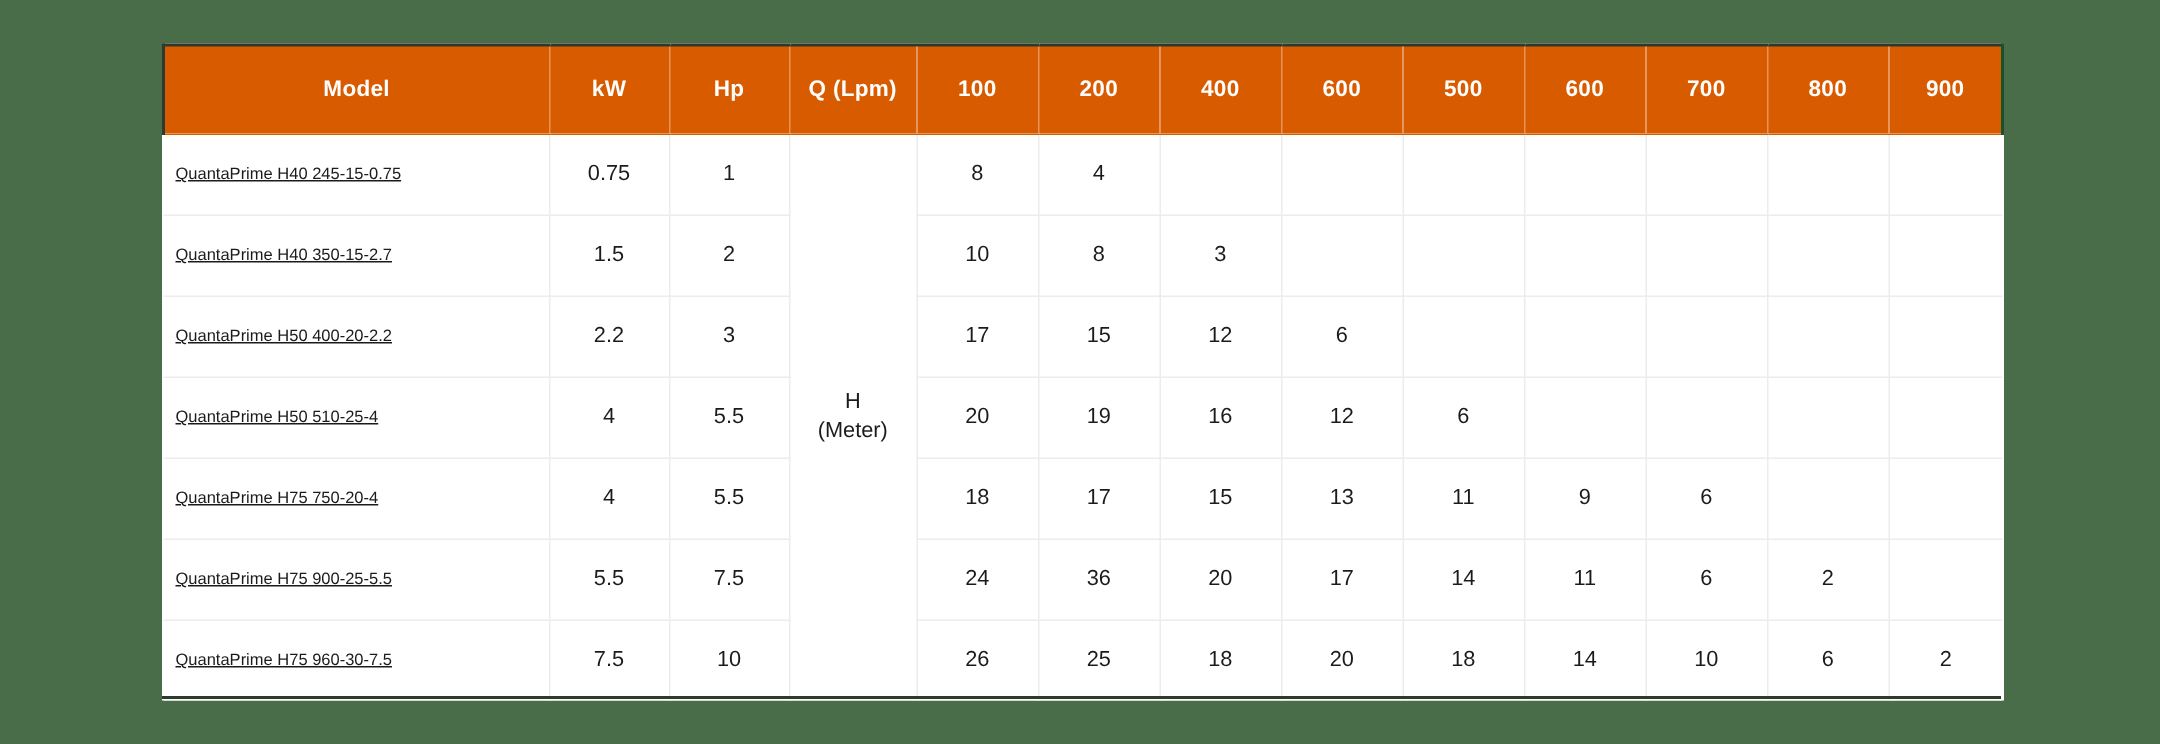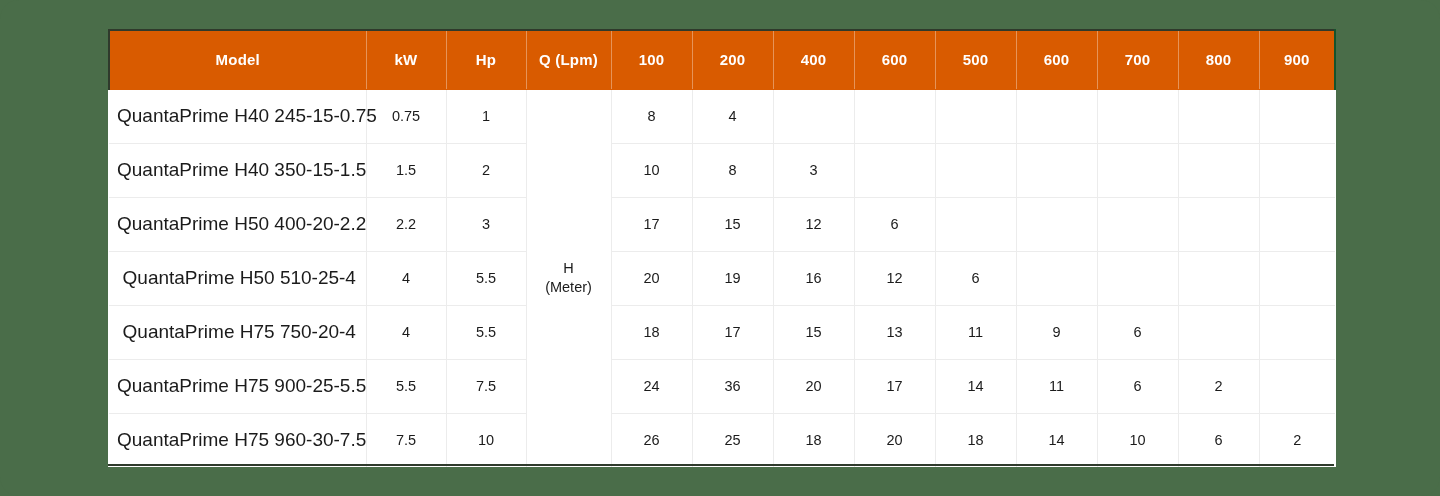--- a/index.html
+++ b/index.html
@@ -77,24 +77,25 @@
     font-weight: 400;
   }
   table.spec-table tbody tr:last-child td {
     border-bottom: none;
     margin-top: 13px;
   }
   table.spec-table tbody td:last-child {
     border-right: none;
   }
   table.spec-table tbody td.model-cell {
-    text-align: center;
+    text-align: left;
     padding-left: 8px;
-    font-size: 19px;
+    font-size: 11px;
     white-space: nowrap;
+    text-decoration: underline;
   }
   table.spec-table tbody td.h-meter-cell {
     line-height: 1.35;
     font-size: 14.5px;
     border-right: 1px solid #ececec;
     border-bottom: none;
   }
 
   
   .table-bottom-edge {
@@ -164,21 +165,21 @@
           <td></td>
           <td></td>
           <td></td>
           <td></td>
           <td></td>
           <td></td>
           <td></td>
         </tr>
 
         <tr>
-          <td class="model-cell">QuantaPrime H40 350-15-1.5</td>
+          <td class="model-cell">QuantaPrime H40 350-15-2.7</td>
           <td>1.5</td>
           <td>2</td>
           <td>10</td>
           <td>8</td>
           <td>3</td>
           <td></td>
           <td></td>
           <td></td>
           <td></td>
           <td></td>

